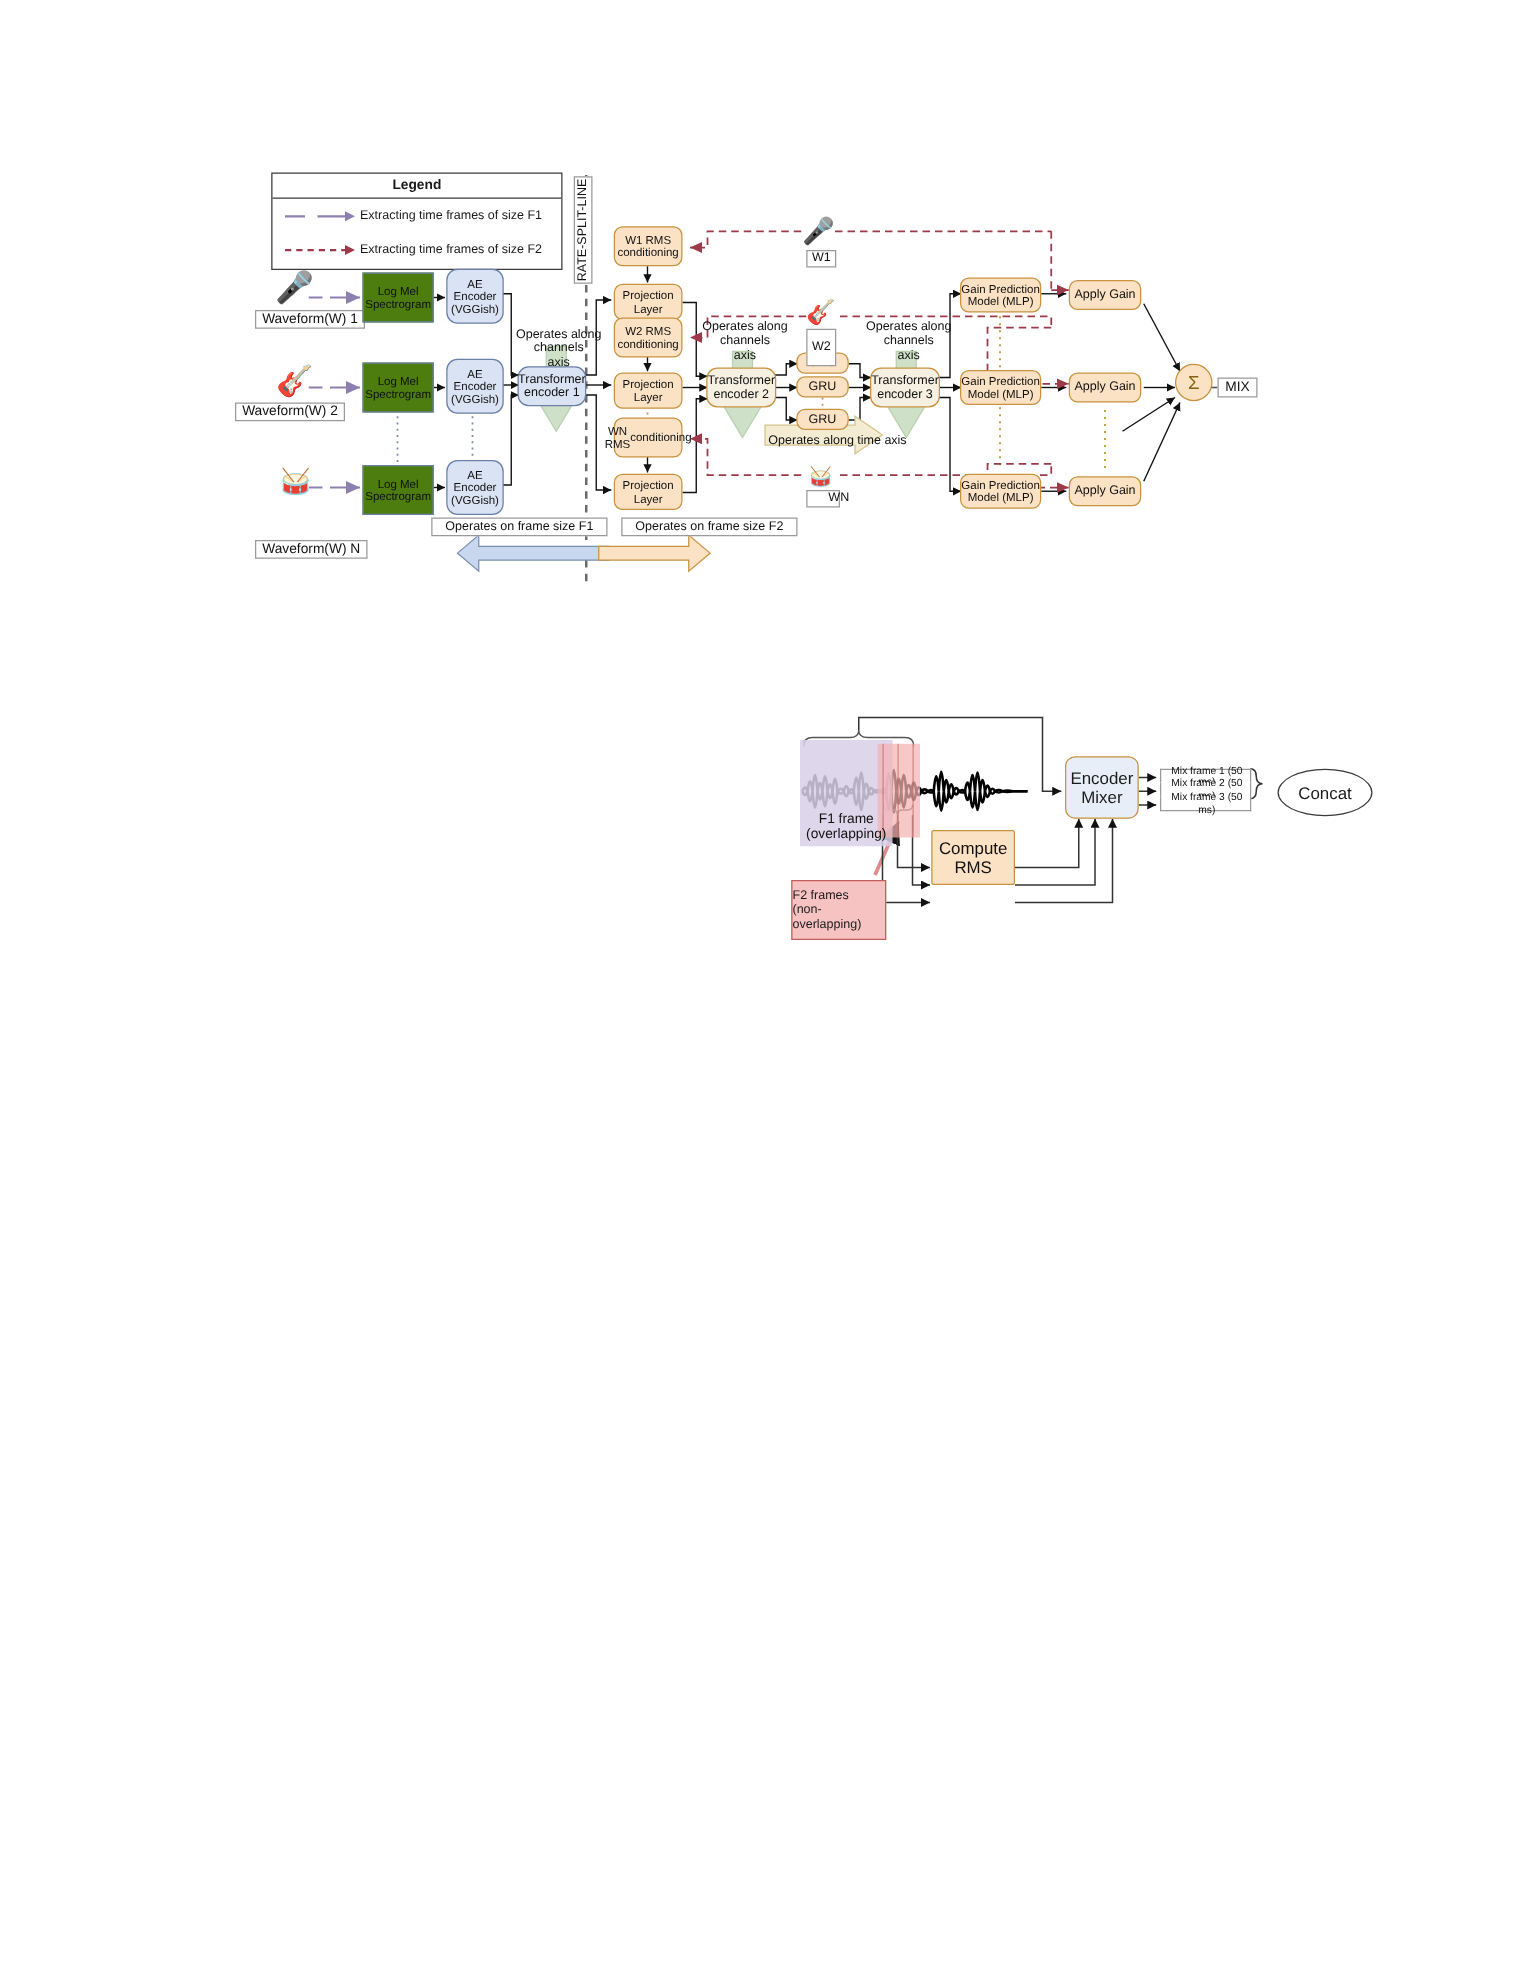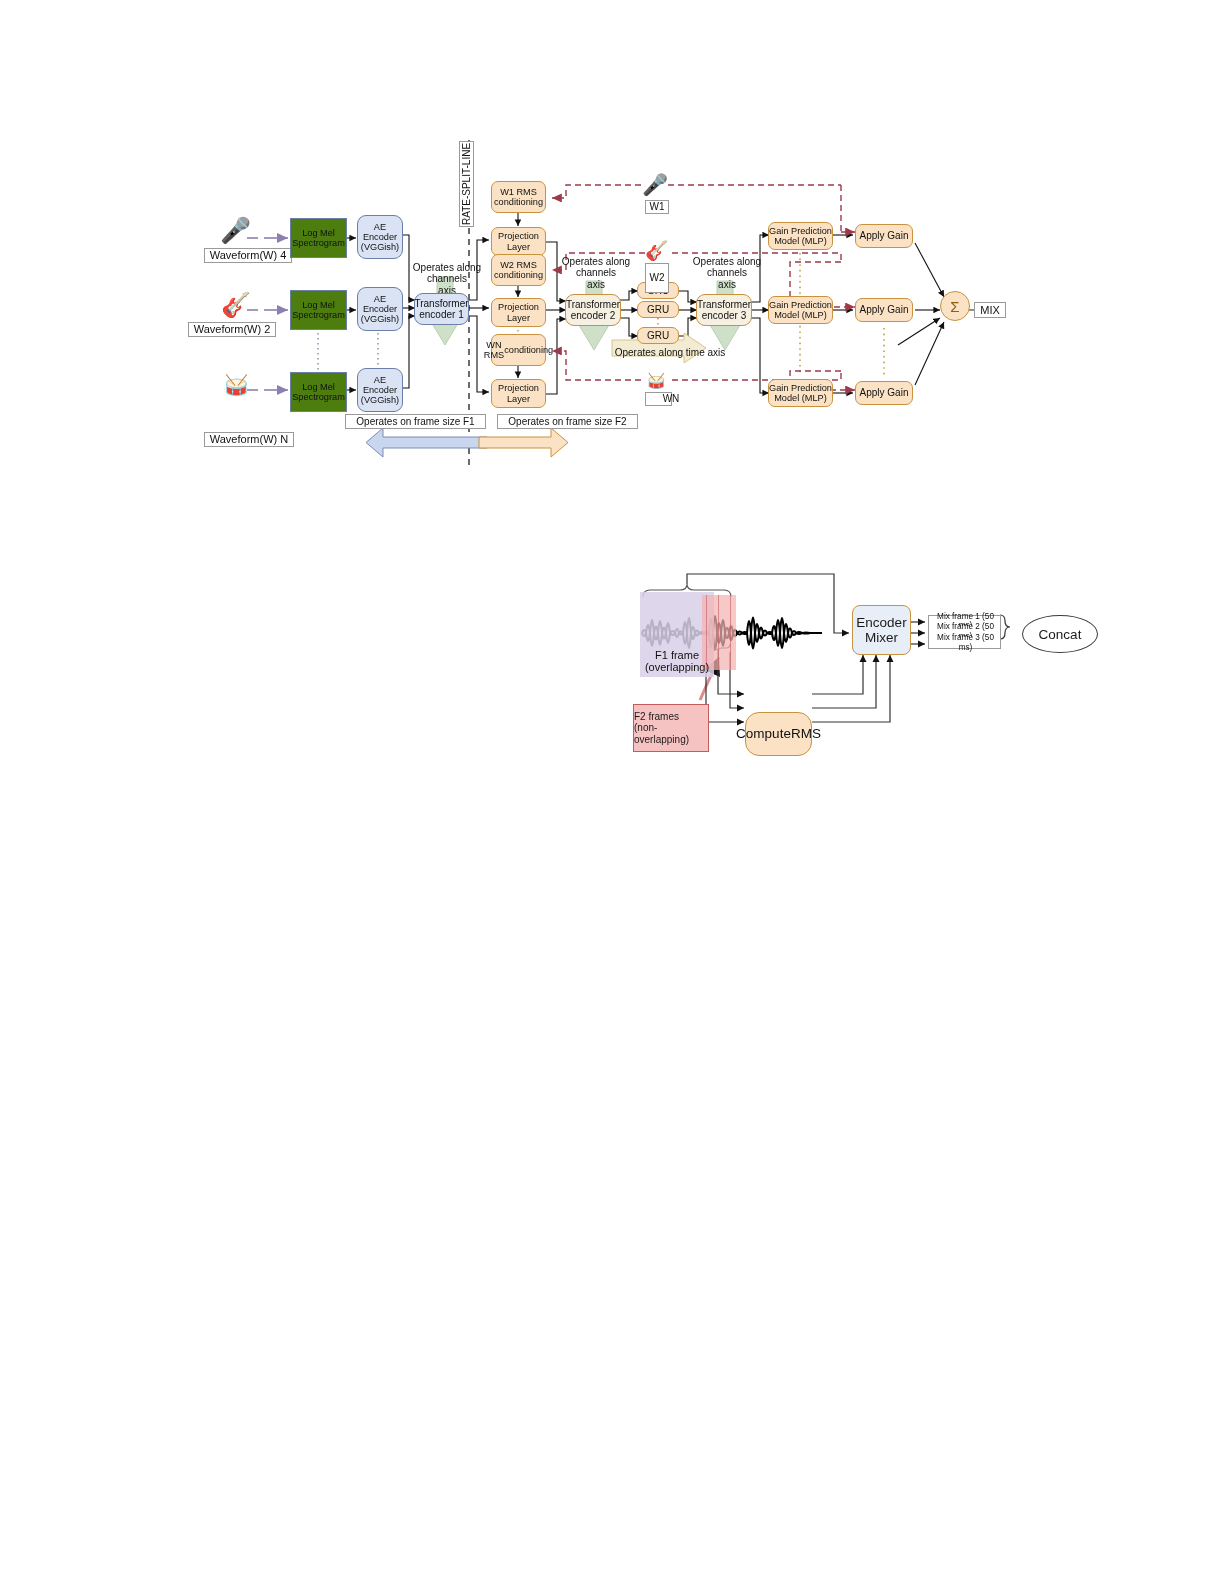--- a/index.html
+++ b/index.html
@@ -215,25 +215,43 @@
       <path d="M717,281 L733,281 L733,325 L740,325 L725,350 L710,325 L717,325 z"></path>
     </g>
 
     <path d="M612,340 L684,340 L684,333 L706,348 L684,363 L684,356 L612,356 z" fill="#f3ecd2" stroke="#d6c48c" stroke-width="1"></path>
 
     <path d="M487,437 L383,437 L383,428 L366,442.5 L383,457 L383,448 L487,448 z" fill="#c9d7ee" stroke="#7a8db3" stroke-width="1"></path>
 
     <path d="M479,437 L551,437 L551,428 L568,442.5 L551,457 L551,448 L479,448 z" fill="#fbe2c4" stroke="#c8923f" stroke-width="1"></path>
   </svg>
 
+  <div class="legendwrap" style="left:217px;top:138px;width:231px;height:76px;">
+    <div class="legendhdr f11" style="height:19px;line-height:19px;">Legend</div>
+    <div class="legrow" style="height:27px;padding-left:8px;">
+      <svg width="62" height="12">
+        <line x1="2" y1="6" x2="18" y2="6" stroke="#8d7fb0" stroke-width="1.8"></line>
+        <line x1="28" y1="6" x2="50" y2="6" stroke="#8d7fb0" stroke-width="1.8"></line>
+        <path d="M50,2 L58,6 L50,10 z" fill="#8d7fb0"></path>
+      </svg>
+      <span class="f10">Extracting time frames of size F1</span>
+    </div>
+    <div class="legrow" style="height:27px;padding-left:8px;">
+      <svg width="62" height="12">
+        <line x1="2" y1="6" x2="50" y2="6" stroke="#9c3a4a" stroke-width="1.8" stroke-dasharray="5,4"></line>
+        <path d="M50,2 L58,6 L50,10 z" fill="#9c3a4a"></path>
+      </svg>
+      <span class="f10">Extracting time frames of size F2</span>
+    </div>
+  </div>
 
   <div class="box labelbox f10 vert" style="left:459px;top:141px;width:15px;height:86px;">RATE-SPLIT-LINE</div>
 
   <div class="icon" style="left:222px;top:215px;width:28px;height:30px;font-size:25px;color:#2f7fd0;">🎤</div>
-  <div class="box labelbox f11" style="left:204px;top:248px;width:88px;height:15px;">Waveform(W) 4</div>
+  <div class="box labelbox f11" style="left:204px;top:248px;width:88px;height:15px;">Waveform(W) 1</div>
 
   <div class="icon" style="left:220px;top:290px;width:32px;height:30px;font-size:24px;">🎸</div>
   <div class="box labelbox f11" style="left:188px;top:322px;width:88px;height:15px;">Waveform(W) 2</div>
 
   <div class="icon" style="left:222px;top:372px;width:30px;height:26px;font-size:20px;">🥁</div>
   <div class="box labelbox f11" style="left:204px;top:404px;width:90px;height:15px;margin-top:28px;">Waveform(W) N</div>
 
   <div class="box blue f9" style="left:290px;top:218px;width:57px;height:40px;flex-direction:column;">
     <span>Log Mel</span>
     <span>Spectrogram</span>
@@ -366,21 +384,21 @@
     <span>F1 frame</span>
     <span>(overlapping)</span>
   </div>
 
   <div class="pinkbox f10" style="left:633px;top:704px;width:74px;height:46px;flex-direction:column;">
     <span>F2 frames</span>
     <span>(non-</span>
     <span>overlapping)</span>
   </div>
 
-  <div class="box orange-sq f13" style="left:745px;top:712px;width:67px;height:44px;flex-direction:row;border-radius:14px;">
+  <div class="box orange-sq f13" style="left:745px;top:664px;width:67px;height:44px;flex-direction:column;border-radius:2px;">
     <span>Compute</span>
     <span>RMS</span>
   </div>
 
   <div class="box f13" style="left:852px;top:605px;width:59px;height:50px;flex-direction:column;
        background:#e8eef7;border:1px solid #c8923f;border-radius:8px;">
     <span>Encoder</span>
     <span>Mixer</span>
   </div>
 

